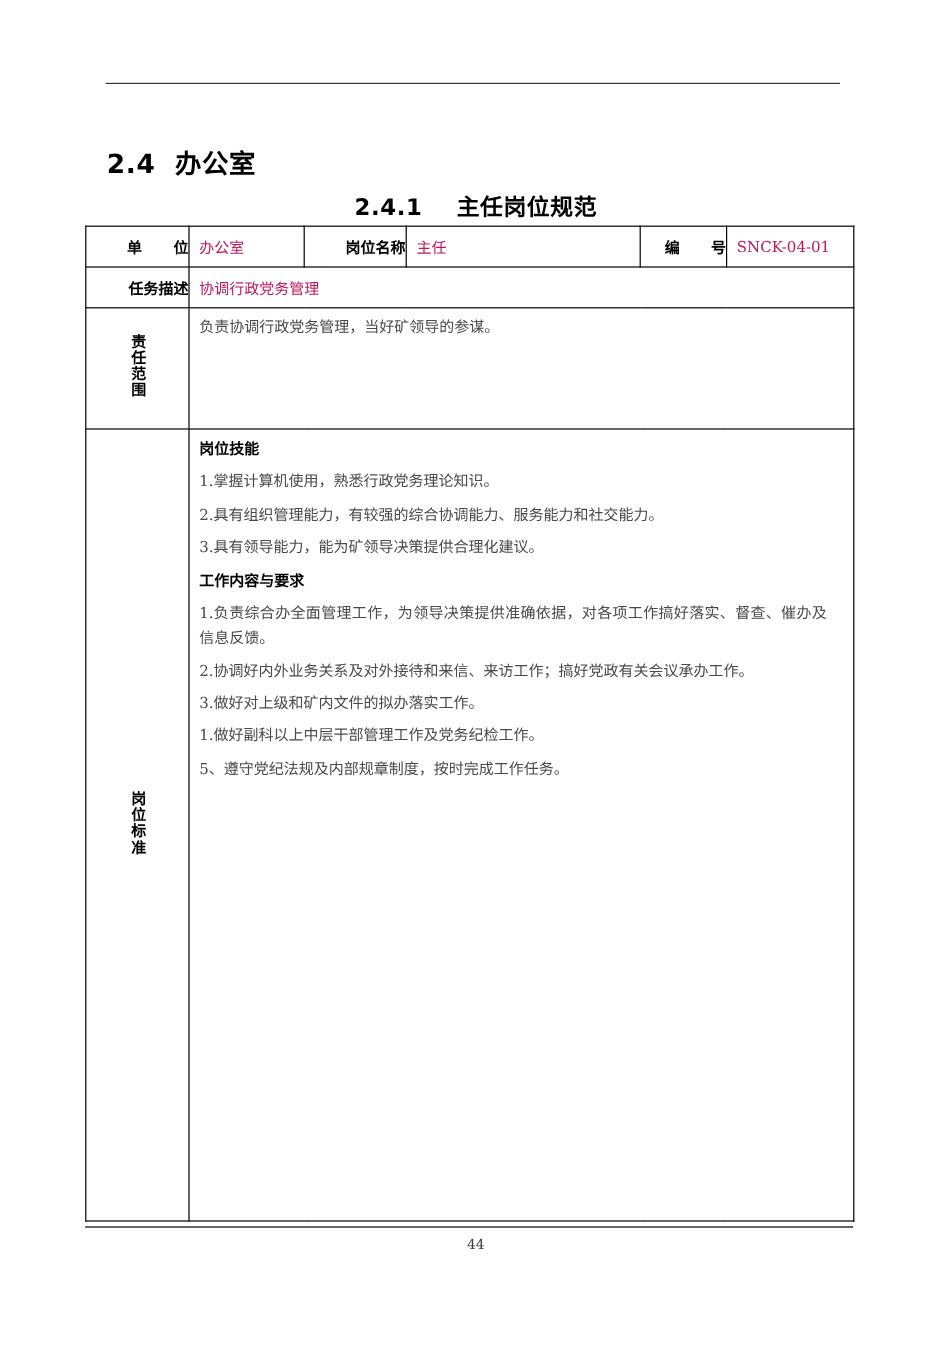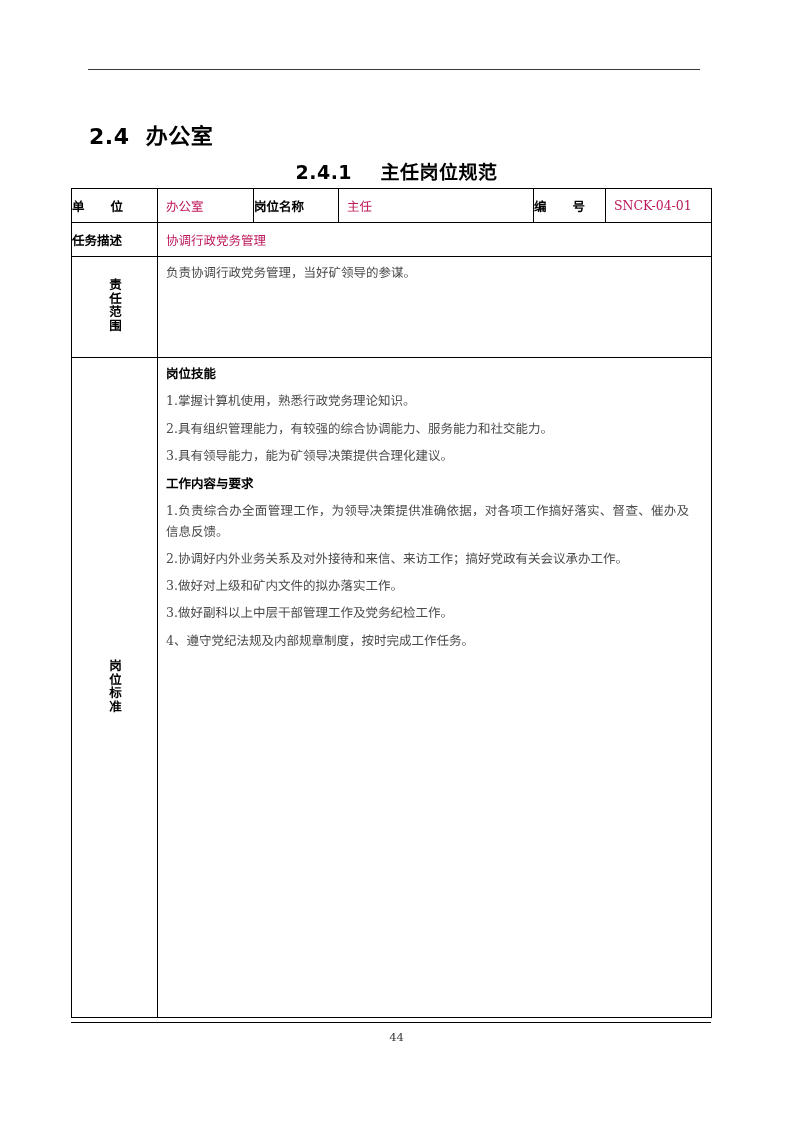--- a/index.html
+++ b/index.html
@@ -70,21 +70,21 @@
   .doc-table td {
     border: 1px solid #000000;
     padding: 0;
     vertical-align: top;
   }
 
   .lbl {
     font-family: "DejaVu Sans", "Liberation Sans", sans-serif;
     font-weight: bold;
     font-size: 12.5px;
-    text-align: left;
+    text-align: right;
     vertical-align: middle !important;
     letter-spacing: 0;
     white-space: pre;
   }
   .val {
     font-family: "DejaVu Serif", "Liberation Serif", serif;
     font-size: 12.5px;
     color: #be185d;
     padding: 5px 0 5px 8px !important;
     vertical-align: middle !important;
@@ -212,22 +212,22 @@
 
           <p class="bold-head">岗位技能</p>
           <p>1.掌握计算机使用，熟悉行政党务理论知识。</p>
           <p>2.具有组织管理能力，有较强的综合协调能力、服务能力和社交能力。</p>
           <p>3.具有领导能力，能为矿领导决策提供合理化建议。</p>
 
           <p class="bold-head spacer-head">工作内容与要求</p>
           <p>1.负责综合办全面管理工作，为领导决策提供准确依据，对各项工作搞好落实、督查、催办及信息反馈。</p>
           <p>2.协调好内外业务关系及对外接待和来信、来访工作；搞好党政有关会议承办工作。</p>
           <p>3.做好对上级和矿内文件的拟办落实工作。</p>
-          <p>3.做好副科以上中层干部管理工作及党务纪检工作。</p>
-          <p>4、遵守党纪法规及内部规章制度，按时完成工作任务。</p>
+          <p>1.做好副科以上中层干部管理工作及党务纪检工作。</p>
+          <p>5、遵守党纪法规及内部规章制度，按时完成工作任务。</p>
 
         </td>
       </tr>
 
     </tbody>
   </table>
 
   <div class="footer-rule"></div>
   <div class="page-number">44</div>
 

